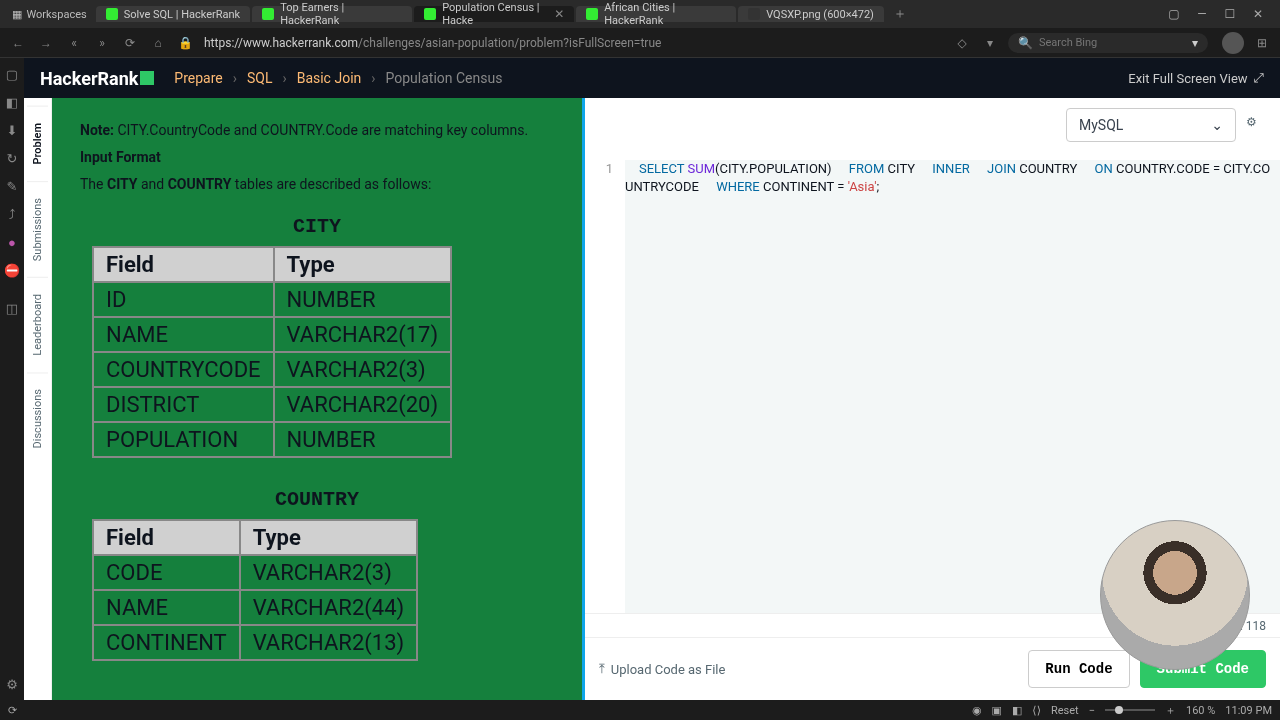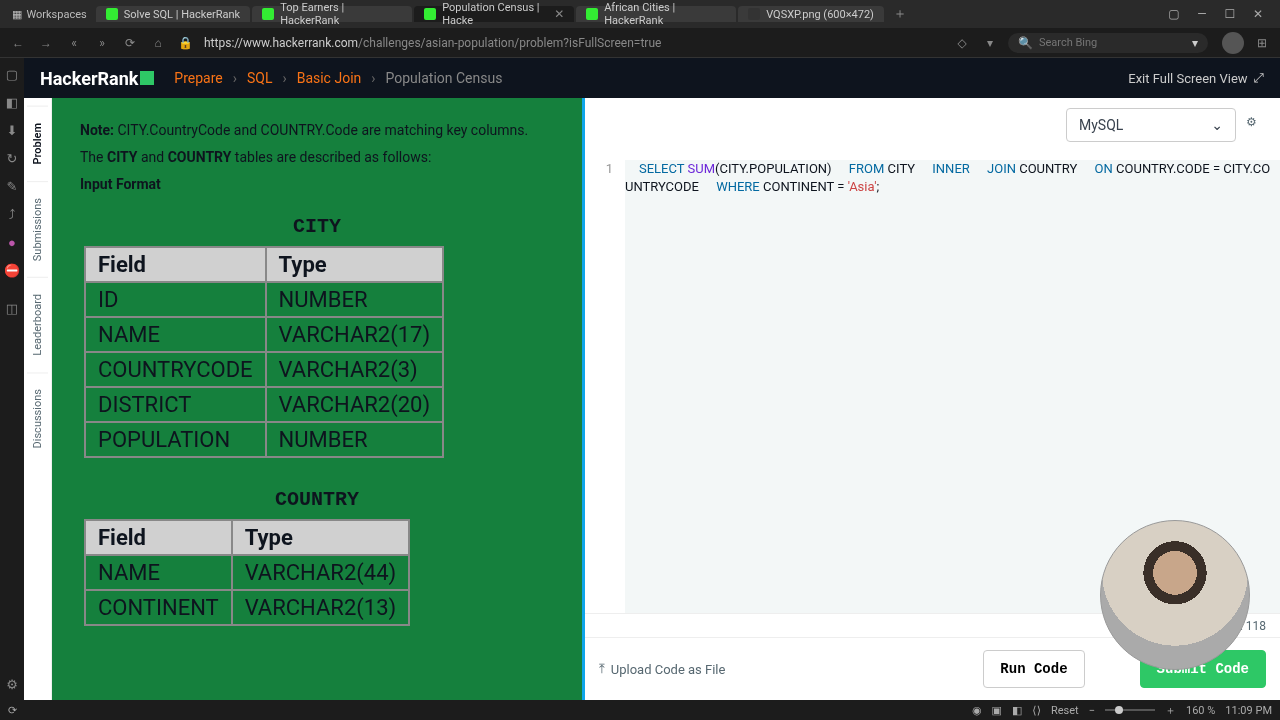--- a/index.html
+++ b/index.html
@@ -29,58 +29,58 @@
   .rail-icon { width: 16px; height: 16px; color: #888; display: flex; align-items: center; justify-content: center; font-size: 13px; }
   .rail-icon.red { color: #e44; }
   .rail-icon.purple { color: #b5a; }
 
   
   .app { position: absolute; left: 24px; right: 0; top: 58px; bottom: 20px; background: #fff; color: #0e141e; display: flex; flex-direction: column; }
   .app-header { height: 40px; background: #0e141e; display: flex; align-items: center; padding: 0 16px; color: #fff; font-size: 14px; }
   .logo { font-weight: 700; font-size: 18px; display: flex; align-items: center; gap: 2px; margin-right: 20px; }
   .logo-square { width: 14px; height: 14px; background: #2ec866; display: inline-block; }
   .breadcrumb { display: flex; align-items: center; gap: 10px; }
-  .crumb { color: #f97316; cursor: pointer; }
+  .crumb { color: #fdba74; cursor: pointer; }
   .crumb.muted { color: #888; }
   .crumb-sep { color: #666; }
   .exit-fs { margin-left: auto; color: #ccc; font-size: 13px; display: flex; align-items: center; gap: 6px; cursor: pointer; text-align: center; }
 
   .app-body { flex: 1; display: flex; overflow: hidden; }
 
   
   .side-tabs { width: 28px; background: #fff; border-right: 1px solid #eee; display: flex; flex-direction: column; align-items: center; padding-top: 8px; }
   .side-tab { writing-mode: vertical-rl; transform: rotate(180deg); font-size: 11px; color: #576871; padding: 16px 4px; cursor: pointer; border-bottom: 1px solid #eee; white-space: nowrap; }
   .side-tab.active { color: #0e141e; font-weight: 600; }
 
   
   .problem-panel { width: 530px; background: #15803d; overflow-y: auto; padding: 16px 28px; font-size: 14px; color: #0e141e; position: relative; }
   .problem-panel::-webkit-scrollbar { width: 12px; }
   .problem-panel::-webkit-scrollbar-thumb { background: #bbb; border-radius: 6px; }
   .problem-panel p { margin: 6px 0; line-height: 1.5; }
   .problem-panel b { font-weight: 700; }
-  .schema-table { border-collapse: collapse; margin: 6px 0 30px 4px; border: 2px solid #4d7c0f; font-family: "Courier New", monospace; font-size: 22px; }
+  .schema-table { border-collapse: collapse; margin: 6px 0 30px 12px; border: 2px solid #4d7c0f; font-family: "Courier New", monospace; font-size: 22px; }
   .schema-table th, .schema-table td { border: 2px solid #888; padding: 4px 12px; text-align: left; }
   .schema-table th { background: #d0d0d0; font-weight: 700; }
   .schema-caption { text-align: center; font-weight: 700; font-size: 20px; font-family: "Courier New", monospace; margin-top: 20px; margin-bottom: 8px; }
 
   
   .code-panel { flex: 1; display: flex; flex-direction: column; border-left: 3px solid #0ea5e9; }
   .code-topbar { display: flex; justify-content: flex-end; padding: 10px 14px; gap: 10px; align-items: center; }
   .lang-select { width: 170px; height: 34px; border: 1px solid #ccc; border-radius: 4px; display: flex; align-items: center; justify-content: space-between; padding: 0 12px; font-size: 14px; color: #39424e; cursor: pointer; }
   .gear-btn { width: 20px; height: 20px; color: #576871; cursor: pointer; }
   .code-editor { flex: 1; background: #fff; font-family: "Courier New", monospace; font-size: 13px; display: flex; padding-top: 8px; }
   .gutter { width: 40px; text-align: right; color: #999; padding-right: 12px; line-height: 18px; user-select: none; }
   .code-lines { flex: 1; line-height: 18px; white-space: pre-wrap; word-break: break-all; padding-right: 8px; background: #f3f7f7; }
   .kw { color: #0369a1; margin-left: 14px; }
   .fn { color: #6d28d9; }
   .str { color: #c44; }
   .cursor-pos-bar { height: 24px; font-size: 12px; color: #576871; display: flex; align-items: center; justify-content: flex-end; padding: 0 14px; border-top: 1px solid #eee; }
   .code-footer { display: flex; align-items: center; padding: 12px 14px; gap: 10px; border-top: 1px solid #eee; background: #fff; }
   .upload-link { color: #576871; font-size: 13px; display: flex; align-items: center; gap: 6px; cursor: pointer; }
-  .btn { font-family: "Courier New", monospace; font-size: 14px; font-weight: 700; padding: 10px 16px; border-radius: 4px; border: 1px solid #ccc; background: #fff; cursor: pointer; margin-left: 45px; }
+  .btn { font-family: "Courier New", monospace; font-size: 14px; font-weight: 700; padding: 10px 16px; border-radius: 4px; border: 1px solid #ccc; background: #fff; cursor: pointer; }
   .btn.primary { background: #2ec866; border-color: #2ec866; color: #fff; }
   .code-footer .spacer { flex: 1; }
 
   
   .webcam { position: absolute; right: 30px; bottom: 30px; width: 150px; height: 150px; border-radius: 50%; background: radial-gradient(circle at 50% 35%, #c8a68a 0 18%, #3a2f28 18% 26%, #d8d0c4 26% 60%, #aaa 60% 100%); border: 1px solid #999; z-index: 50; }
 
   
   .status-bar { position: absolute; left: 0; right: 0; bottom: 0; height: 20px; background: #1c1c1c; display: flex; align-items: center; padding: 0 8px; gap: 10px; color: #aaa; font-size: 11px; }
   .status-bar .right { margin-left: auto; display: flex; align-items: center; gap: 10px; }
   .zoom-slider { width: 50px; height: 2px; background: #555; position: relative; }
@@ -185,24 +185,24 @@
   <div class="app-body">
     <div class="side-tabs">
       <div class="side-tab active">Problem</div>
       <div class="side-tab">Submissions</div>
       <div class="side-tab">Leaderboard</div>
       <div class="side-tab">Discussions</div>
     </div>
 
     <div class="problem-panel">
       <p><b>Note:</b><span> CITY.CountryCode and COUNTRY.Code are matching key columns.</span></p>
+      <p><b>Input Format</b></p>
       <p>
         <span>The </span><b>CITY</b><span> and </span><b>COUNTRY</b><span> tables are described as follows:</span>
       </p>
-      <p><b>Input Format</b></p>
 
       <div class="schema-caption">CITY</div>
       <table class="schema-table">
         <tbody>
             <tr>
               <th>Field</th>
               <th>Type</th>
             </tr>
         <tr>
               <td>ID</td>
@@ -226,20 +226,24 @@
             </tr>
       </tbody>
         </table>
 
       <div class="schema-caption">COUNTRY</div>
       <table class="schema-table">
         <tbody>
             <tr>
               <th>Field</th>
               <th>Type</th>
+            </tr>
+        <tr>
+              <td>CODE</td>
+              <td>VARCHAR2(3)</td>
             </tr>
         <tr>
               <td>NAME</td>
               <td>VARCHAR2(44)</td>
             </tr>
         <tr>
               <td>CONTINENT</td>
               <td>VARCHAR2(13)</td>
             </tr>
       </tbody>

